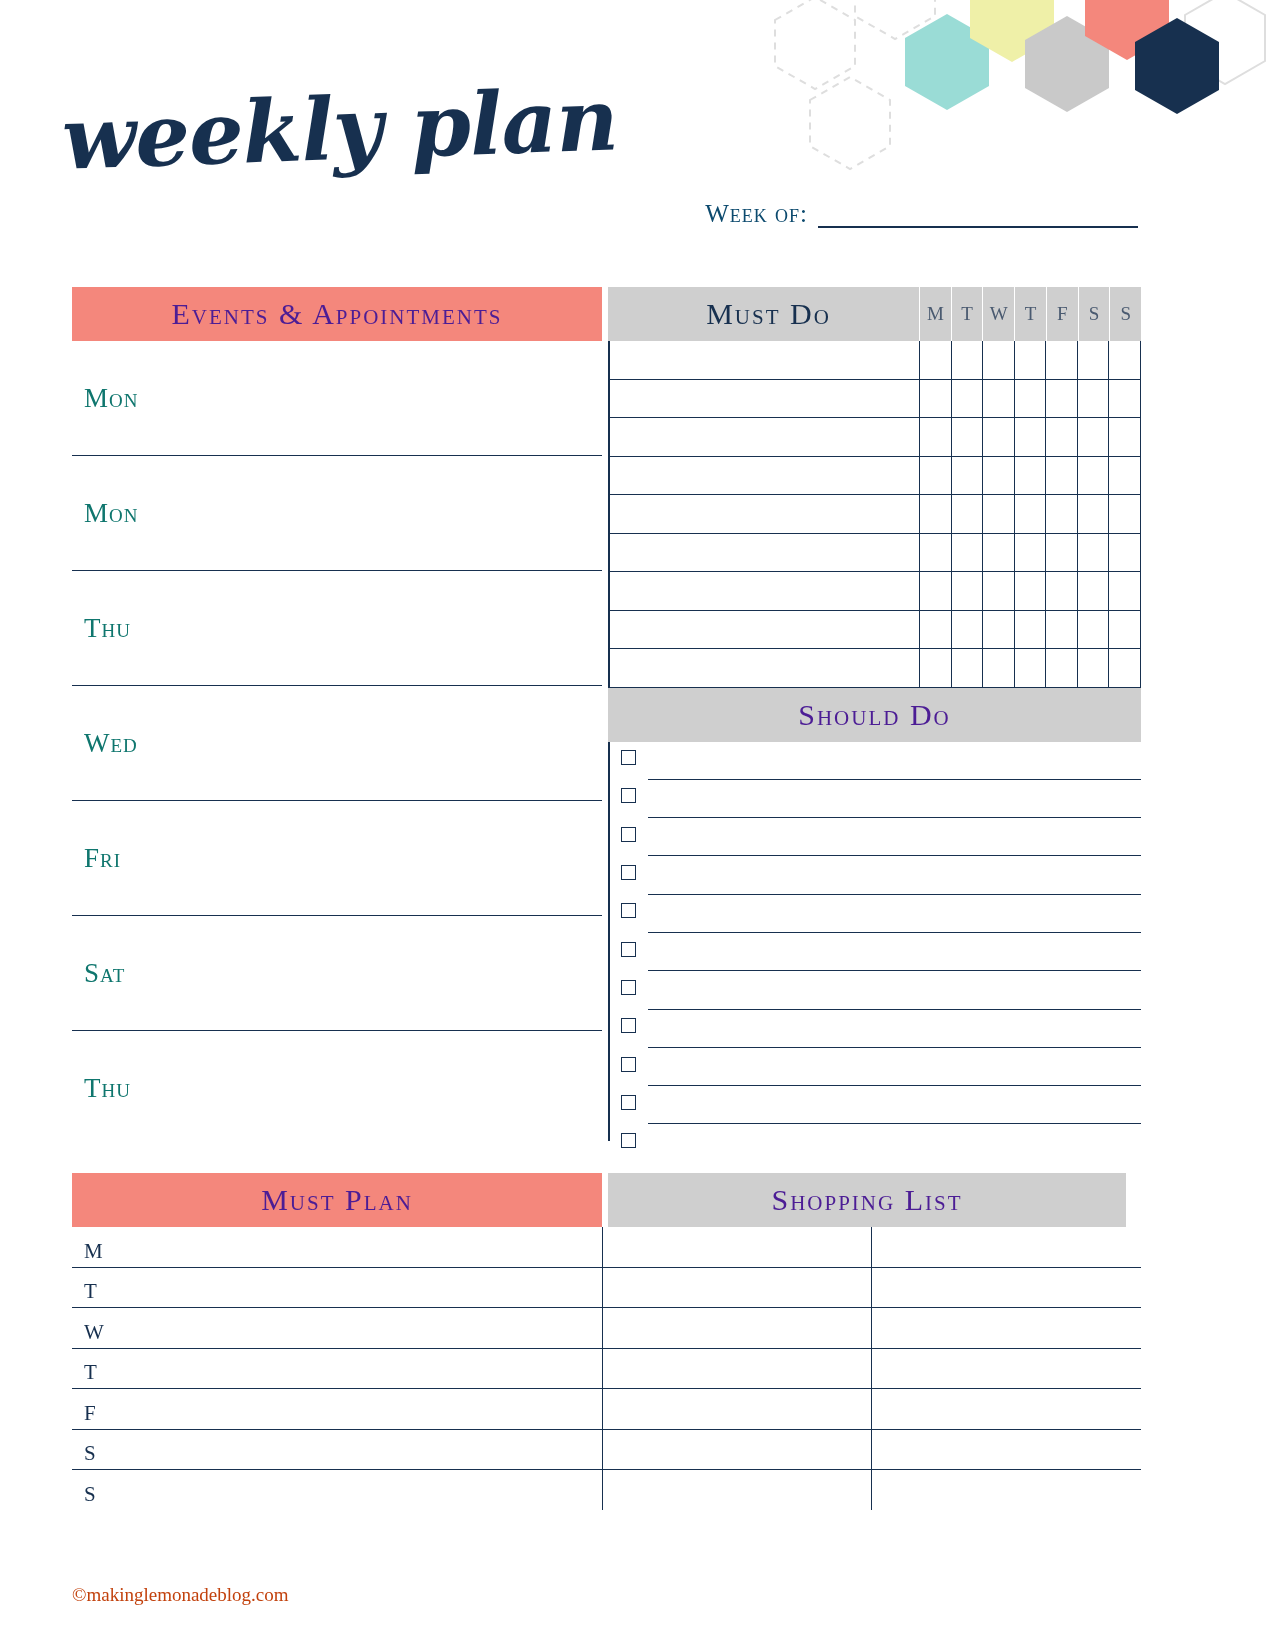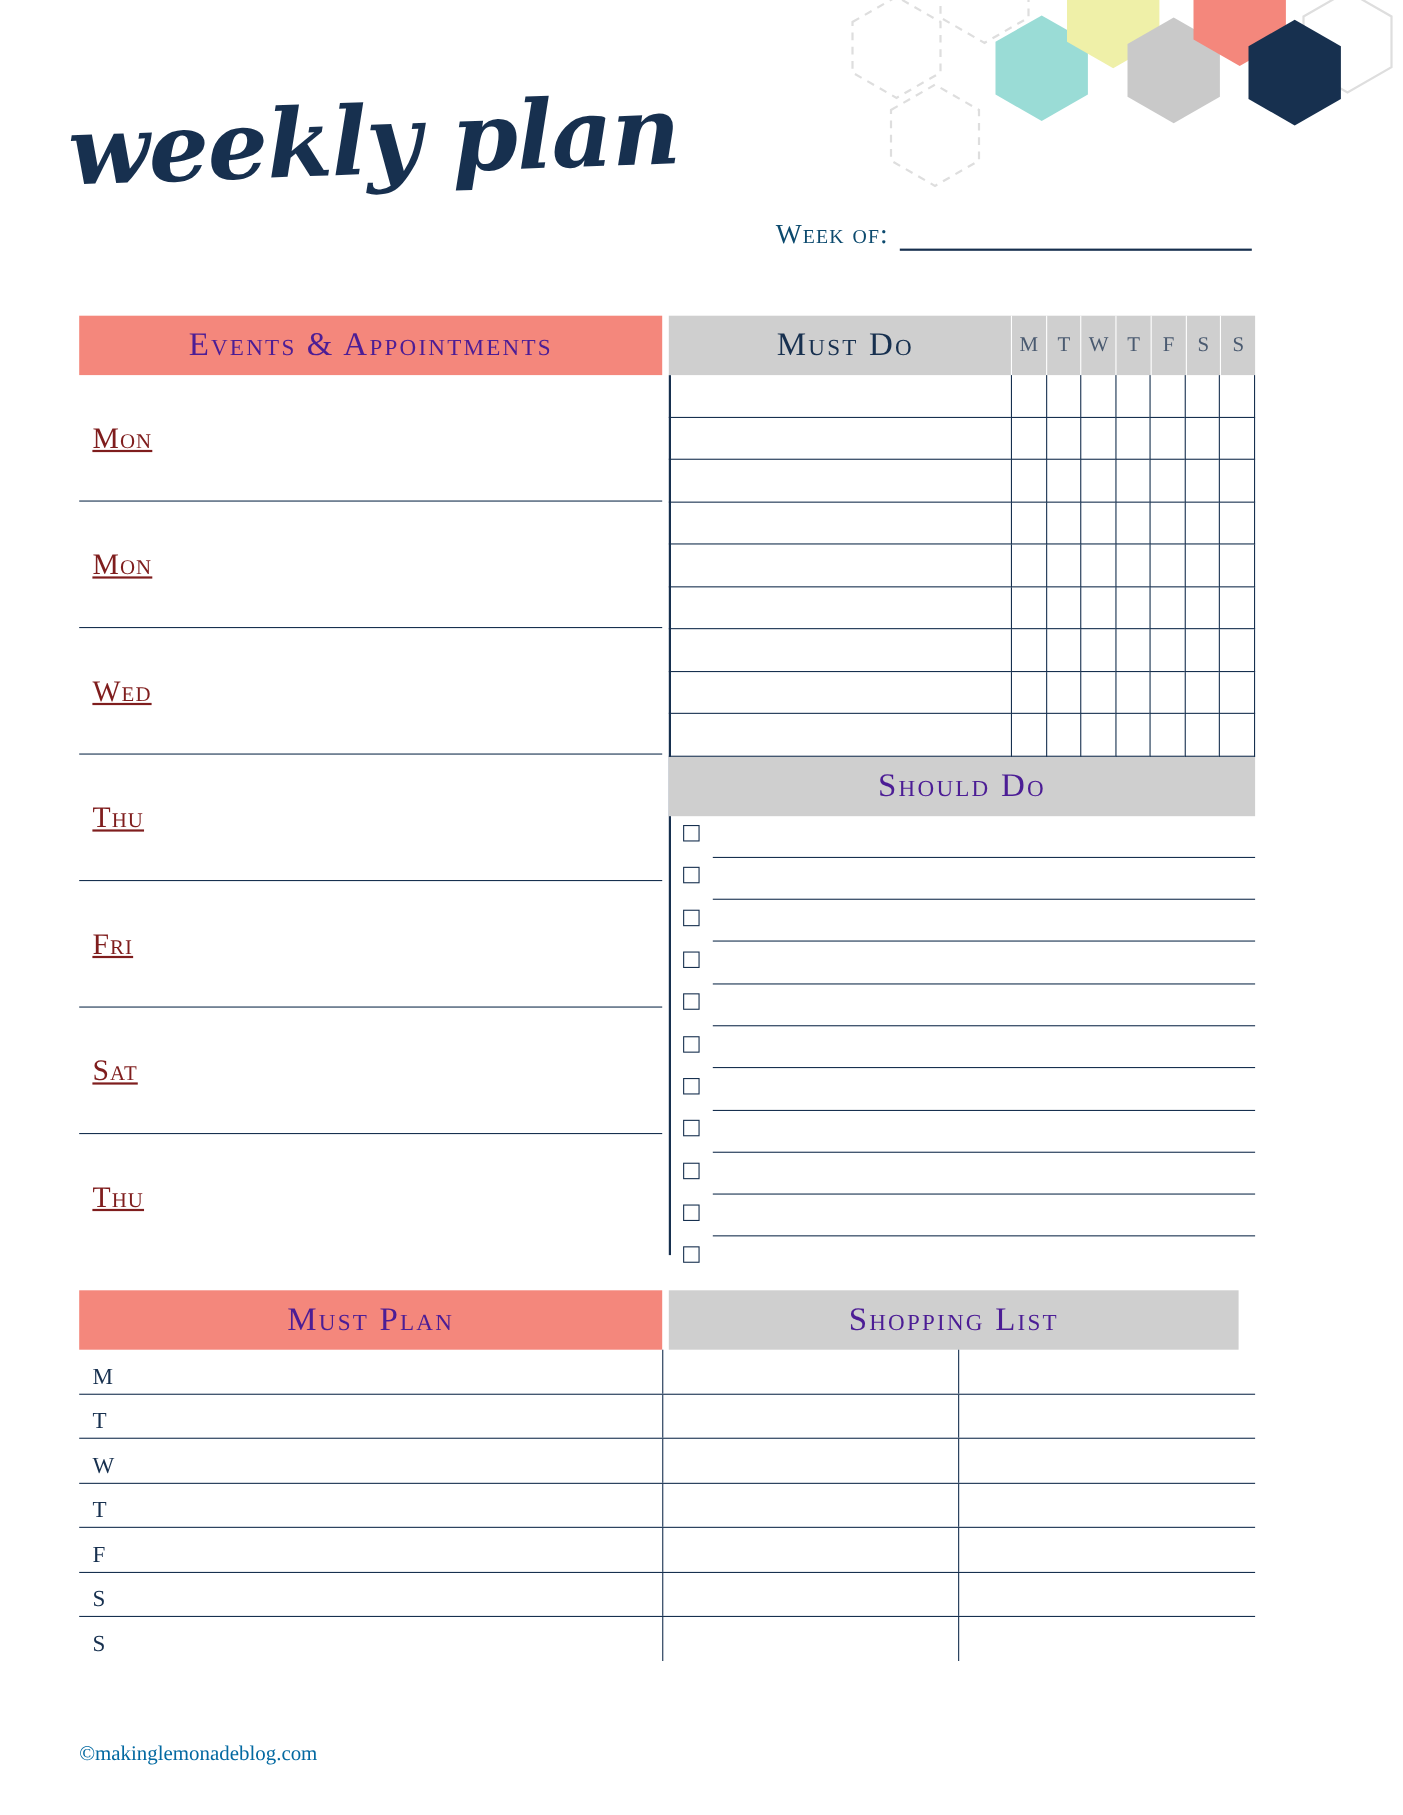--- a/index.html
+++ b/index.html
@@ -99,22 +99,21 @@
     position: relative;
   }
   .day-row:last-child { border-bottom: none; }
   .day-label {
     position: absolute;
     left: 12px;
     top: 42px;
     font-variant: small-caps;
     font-size: 27px;
     letter-spacing: 1px;
-    color: #7f1d1d;
-    text-decoration: underline;
+    color: #0f766e;
   }
 
   
   .mustdo-head {
     display: flex;
     background: #cfcfcf;
     height: 54px;
   }
   .mustdo-head .title-cell {
     flex: 1;
@@ -244,21 +243,21 @@
     flex: 1;
     border-left: 1.5px solid #17304f;
   }
 
   .footer {
     position: absolute;
     left: 72px;
     top: 1584px;
     font-family: "Liberation Serif", serif;
     font-size: 19px;
-    color: #0369a1;
+    color: #c2410c;
   }
 </style>
 </head>
 <body>
 
 <div class="page">
 
   <svg class="hex-art" viewBox="0 0 560 240">
     <g fill="none" stroke="#dedede" stroke-width="2">
       <polygon points="60,60 100,37 140,60 140,106 100,129 60,106" stroke-dasharray="7 6"></polygon>
@@ -284,24 +283,24 @@
   <div class="left-col">
     <div class="bar bar-coral">Events &amp; Appointments</div>
     <div class="day-rows">
       <div class="day-row">
           <span class="day-label">Mon</span>
         </div>
       <div class="day-row">
           <span class="day-label">Mon</span>
         </div>
       <div class="day-row">
+          <span class="day-label">Thu</span>
+        </div>
+      <div class="day-row">
           <span class="day-label">Wed</span>
-        </div>
-      <div class="day-row">
-          <span class="day-label">Thu</span>
         </div>
       <div class="day-row">
           <span class="day-label">Fri</span>
         </div>
       <div class="day-row">
           <span class="day-label">Sat</span>
         </div>
       <div class="day-row">
           <span class="day-label">Thu</span>
         </div>

